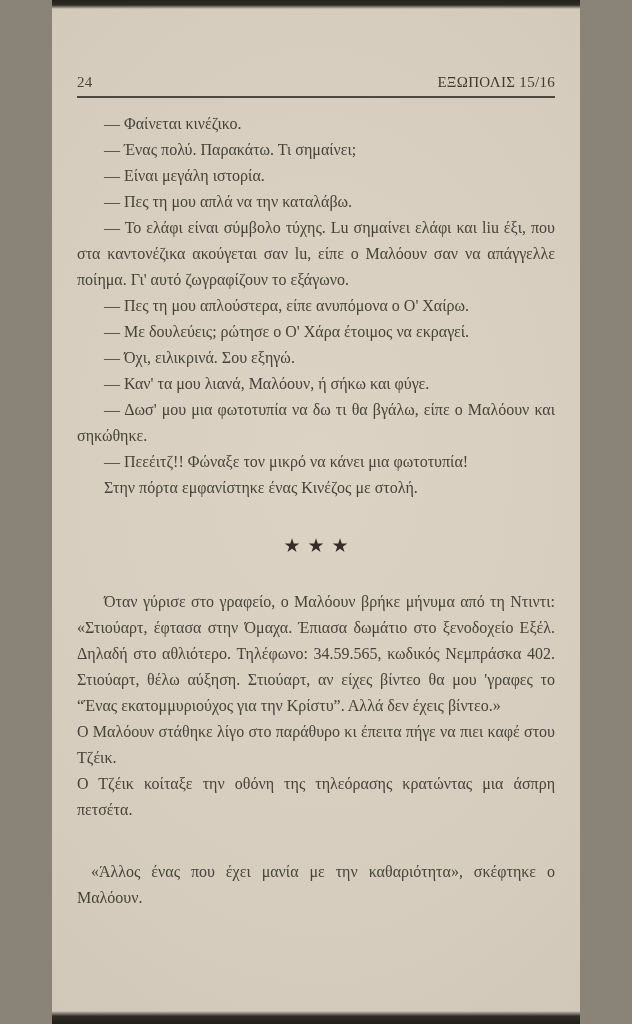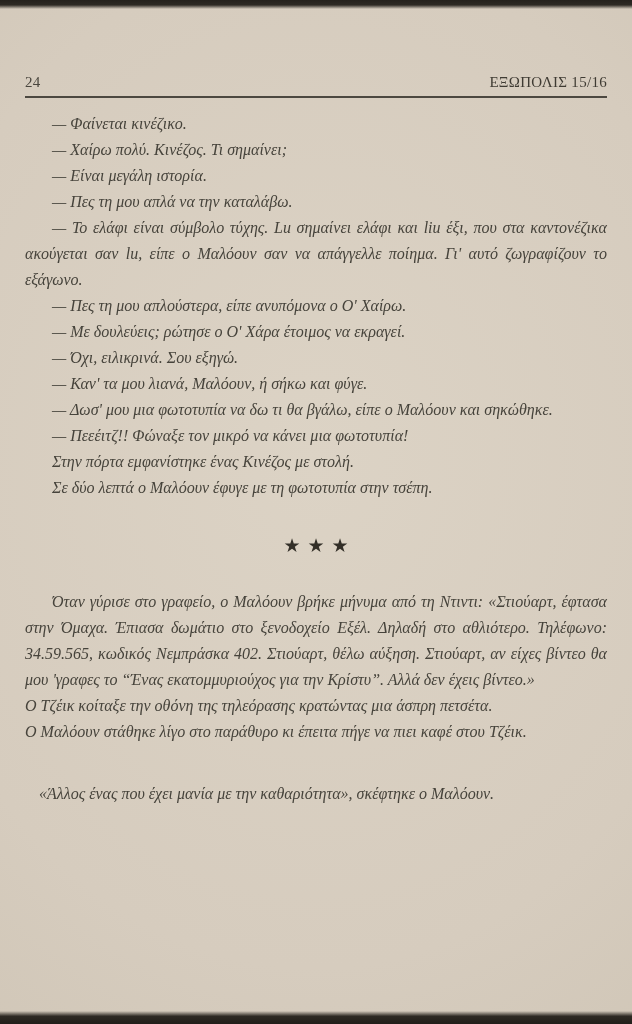--- a/index.html
+++ b/index.html
@@ -3,21 +3,21 @@
 <meta charset="utf-8">
 <style>
   html, body {
     margin: 0;
     padding: 0;
     background: #8a8378;
     font-family: "Liberation Serif", "DejaVu Serif", serif;
   }
   .page {
     position: relative;
-    width: 632px;
+    width: 528px;
     height: 1024px;
     margin: 0 auto;
     overflow: hidden;
     background:
       radial-gradient(ellipse 120% 90% at 50% 45%, #dcd3c5 0%, #d6ccbe 55%, #cbc1b1 100%);
     color: #45423a;
     box-sizing: border-box;
   }
   .scan-edge-top {
     position: absolute;
@@ -52,21 +52,20 @@
   .body-text {
     margin: 13px 25px 0 25px;
     font-size: 16px;
     line-height: 26px;
     text-align: justify;
     color: #46433b;
   }
   .body-text p {
     margin: 0;
     text-indent: 27px;
-    font-style: italic;
   }
   .body-text p.flush {
     text-indent: 0;
   }
   .body-text p.small-indent {
     text-indent: 14px;
     margin-top: 36px;
   }
   .separator {
     text-align: center;
@@ -83,35 +82,34 @@
 <div class="page">
   <div class="scan-edge-top"></div>
 
   <div class="header">
     <span class="page-number">24</span>
     <span class="journal-title">ΕΞΩΠΟΛΙΣ 15/16</span>
   </div>
 
   <div class="body-text">
     <p>— Φαίνεται κινέζικο.</p>
-    <p>— Χαίρω πολύ. Κινέζος. Τι σημαίνει;</p>
+    <p>— Ένας πολύ. Παρακάτω. Τι σημαίνει;</p>
     <p>— Είναι μεγάλη ιστορία.</p>
     <p>— Πες τη μου απλά να την καταλάβω.</p>
     <p>— Το ελάφι είναι σύμβολο τύχης. Lu σημαίνει ελάφι και liu έξι, που στα καντονέζικα ακούγεται σαν lu, είπε ο Μαλόουν σαν να απάγγελλε ποίημα. Γι' αυτό ζωγραφίζουν το εξάγωνο.</p>
     <p>— Πες τη μου απλούστερα, είπε ανυπόμονα ο Ο' Χαίρω.</p>
     <p>— Με δουλεύεις; ρώτησε ο Ο' Χάρα έτοιμος να εκραγεί.</p>
     <p>— Όχι, ειλικρινά. Σου εξηγώ.</p>
     <p>— Καν' τα μου λιανά, Μαλόουν, ή σήκω και φύγε.</p>
     <p>— Δωσ' μου μια φωτοτυπία να δω τι θα βγάλω, είπε ο Μαλόουν και σηκώθηκε.</p>
     <p>— Πεεέιτζ!! Φώναξε τον μικρό να κάνει μια φωτοτυπία!</p>
     <p>Στην πόρτα εμφανίστηκε ένας Κινέζος με στολή.</p>
-    <p>Σε δύο λεπτά ο Μαλόουν έφυγε με τη φωτοτυπία στην τσέπη.</p>
 
     <div class="separator">★★★</div>
 
     <p>Όταν γύρισε στο γραφείο, ο Μαλόουν βρήκε μήνυμα από τη Ντιντι: «Στιούαρτ, έφτασα στην Όμαχα. Έπιασα δωμάτιο στο ξενοδοχείο Εξέλ. Δηλαδή στο αθλιότερο. Τηλέφωνο: 34.59.565, κωδικός Νεμπράσκα 402. Στιούαρτ, θέλω αύξηση. Στιούαρτ, αν είχες βίντεο θα μου 'γραφες το “Ένας εκατομμυριούχος για την Κρίστυ”. Αλλά δεν έχεις βίντεο.»</p>
+    <p class="flush">Ο Μαλόουν στάθηκε λίγο στο παράθυρο κι έπειτα πήγε να πιει καφέ στου Τζέικ.</p>
     <p class="flush">Ο Τζέικ κοίταξε την οθόνη της τηλεόρασης κρατώντας μια άσπρη πετσέτα.</p>
-    <p class="flush">Ο Μαλόουν στάθηκε λίγο στο παράθυρο κι έπειτα πήγε να πιει καφέ στου Τζέικ.</p>
     <p class="small-indent">«Άλλος ένας που έχει μανία με την καθαριότητα», σκέφτηκε ο Μαλόουν.</p>
   </div>
 
   <div class="scan-edge-bottom"></div>
 </div>
 
 </body></html>

